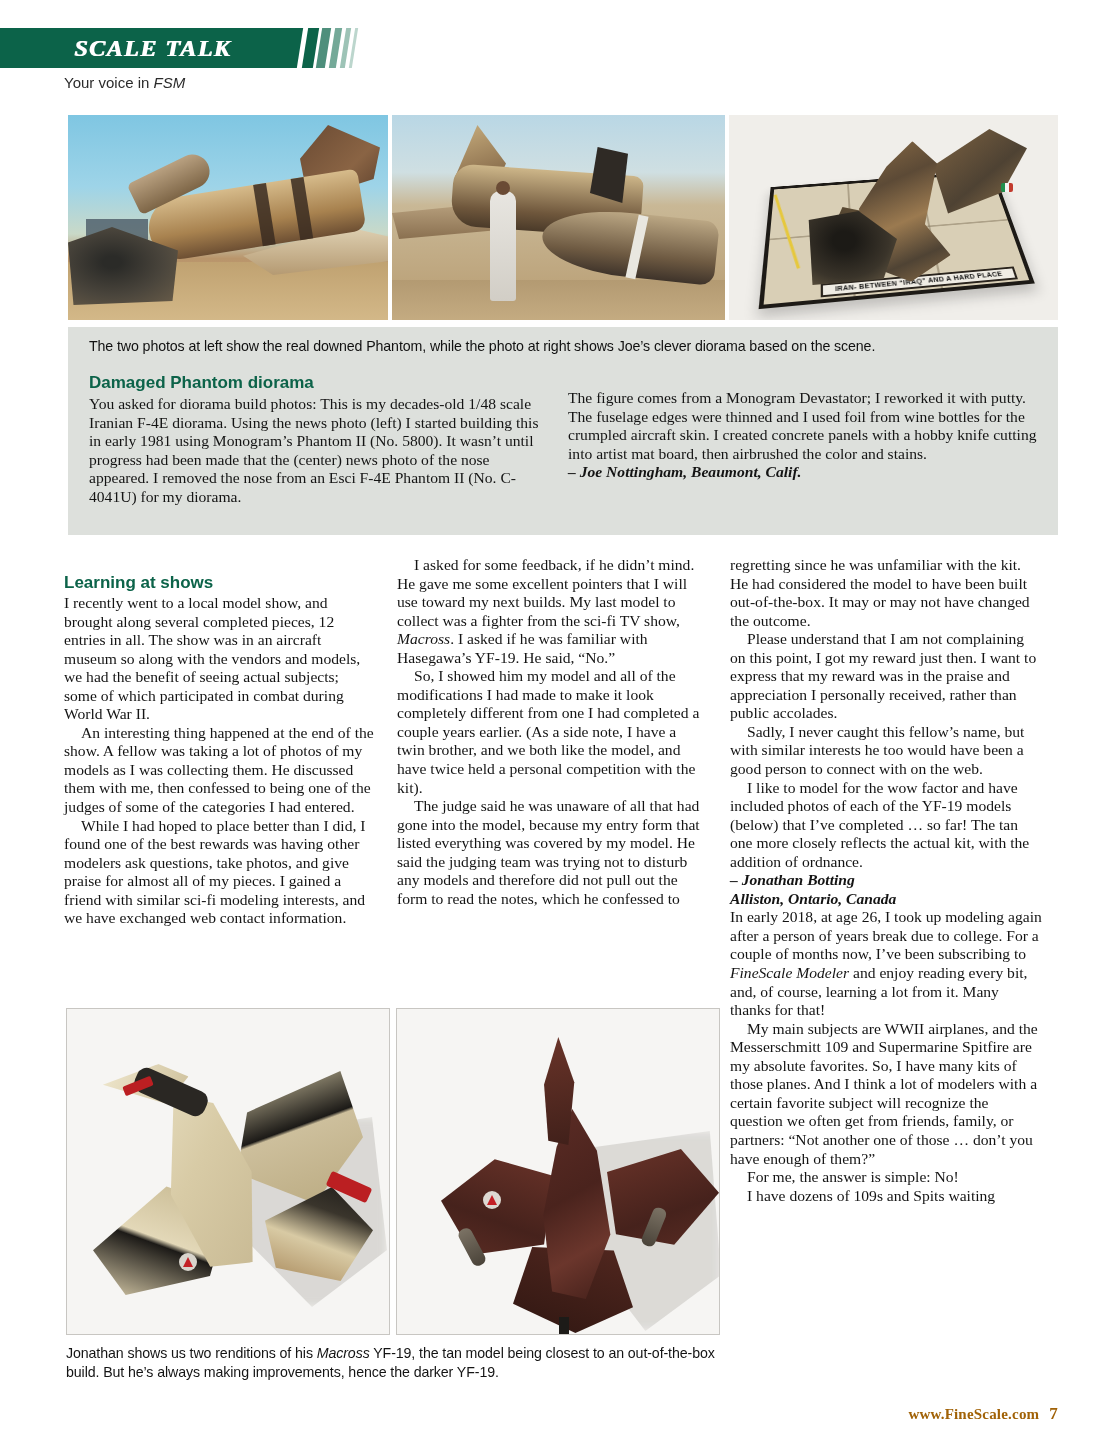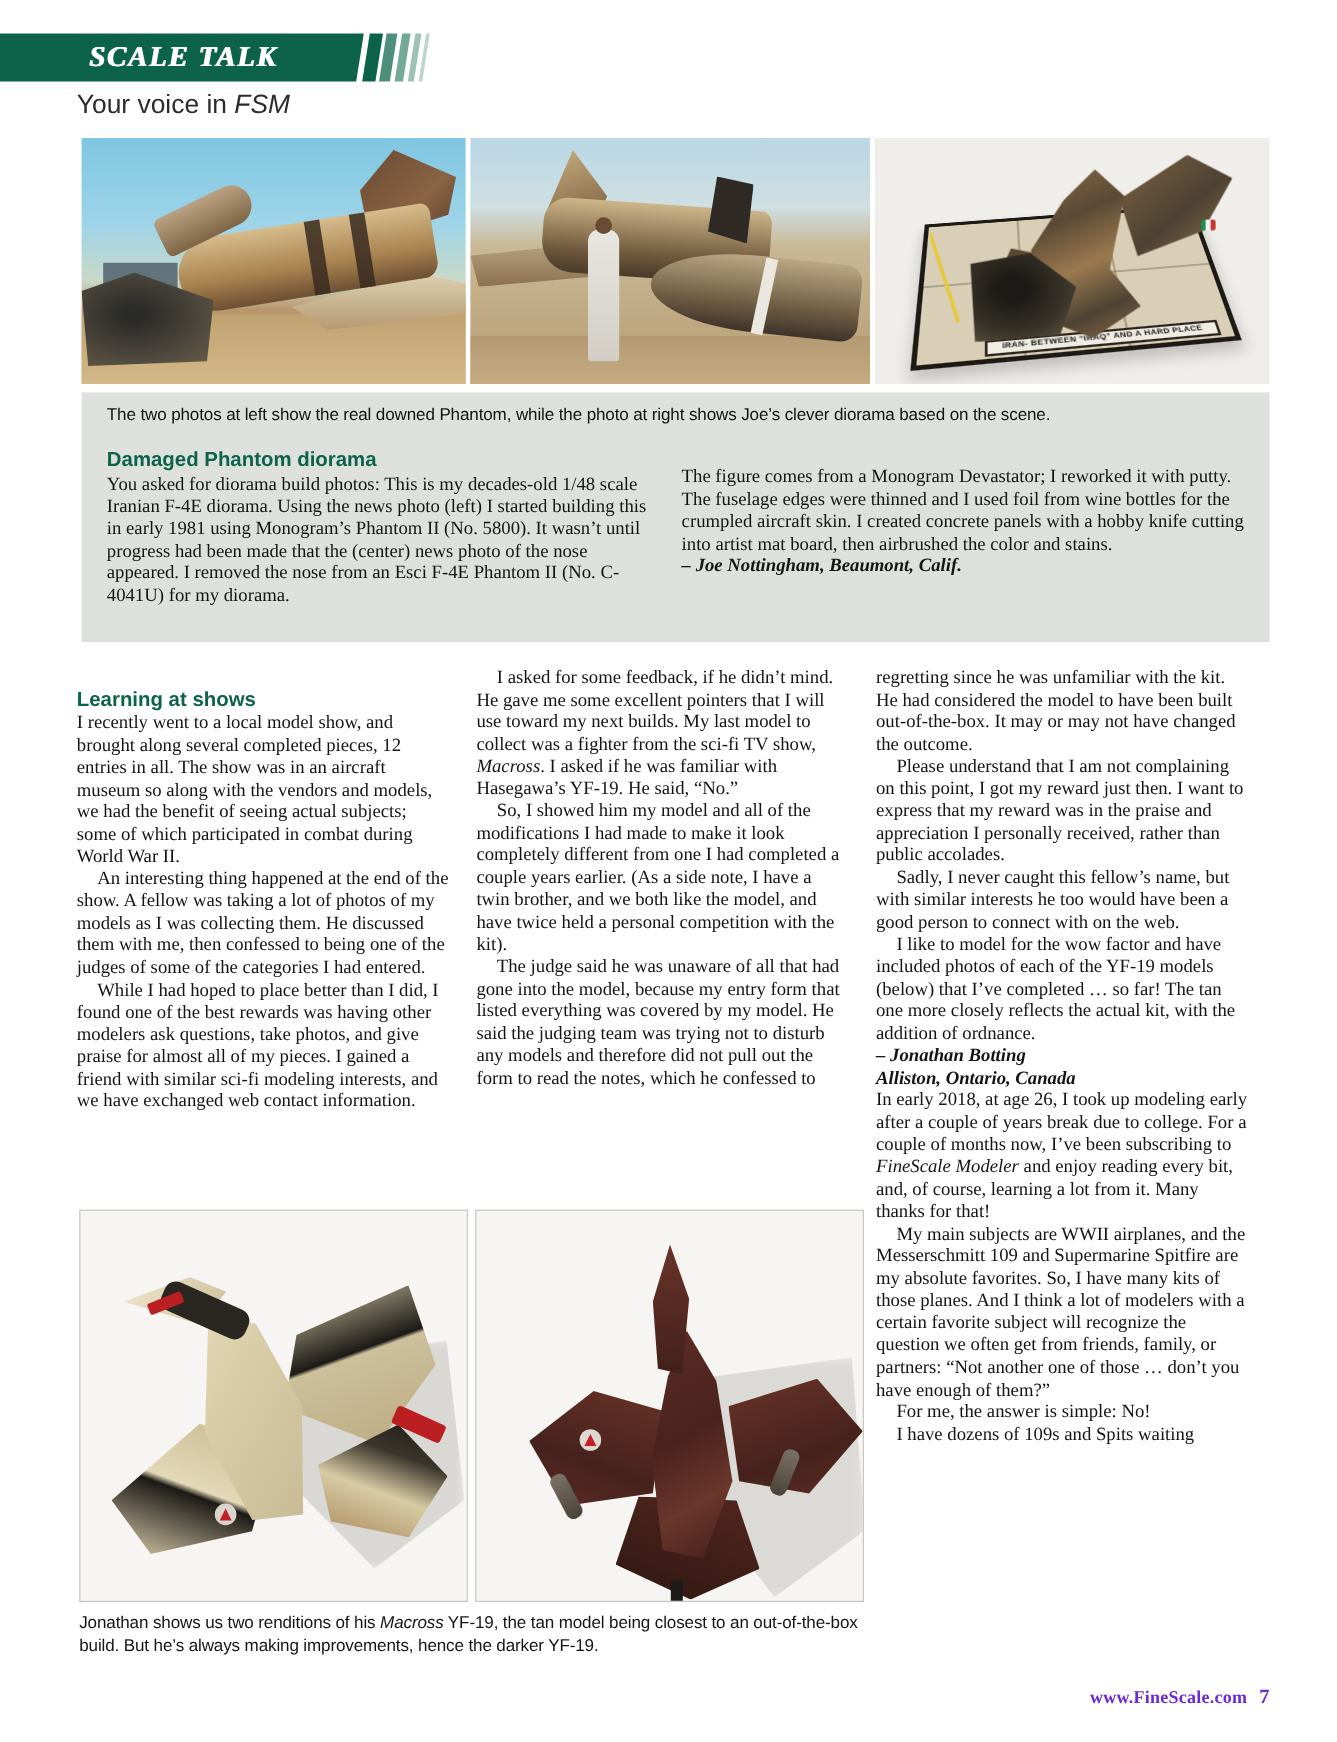--- a/index.html
+++ b/index.html
@@ -54,21 +54,21 @@
   .stripes i:nth-child(1){ left: 0px;  width: 11px; background: #0c6349; }
   .stripes i:nth-child(2){ left: 14px; width: 9px;  background: #4e8f7c; }
   .stripes i:nth-child(3){ left: 27px; width: 7px;  background: #74a998; }
   .stripes i:nth-child(4){ left: 38px; width: 5px;  background: #9dc3b6; }
   .stripes i:nth-child(5){ left: 47px; width: 3px;  background: #bcd6cd; }
 
   .subtitle {
     position: absolute;
     left: 64px; top: 74px;
     font-family: "Liberation Sans", sans-serif;
-    font-size: 22px;
+    font-size: 15px;
     color: #2b2b2b;
   }
   .subtitle em { font-style: italic; }
 
   
   .photo-strip {
     position: absolute;
     left: 68px; top: 115px;
     width: 990px; height: 205px;
     display: flex;
@@ -449,21 +449,21 @@
   }
   .bottom-caption em { font-style: italic; }
 
   
   .footer {
     position: absolute;
     right: 56px; bottom: 28px;
     font-family: "Liberation Serif", serif;
     font-weight: bold;
     font-size: 15px;
-    color: #6d28d9;
+    color: #a16207;
     letter-spacing: .2px;
   }
   .footer .pg { margin-left: 10px; font-size: 17px; }
 </style>
 </head>
 <body>
 
 <div class="masthead">
   <div class="masthead-bar"></div>
   <div class="masthead-title">SCALE TALK</div>
@@ -557,21 +557,21 @@
   </div>
 
   <div class="col col-3">
     <p>regretting since he was unfamiliar with the kit. He had considered the model to have been built out-of-the-box. It may or may not have changed the outcome.</p>
     <p class="indent">Please understand that I am not complaining on this point, I got my reward just then. I want to express that my reward was in the praise and appreciation I personally received, rather than public accolades.</p>
     <p class="indent">Sadly, I never caught this fellow’s name, but with similar interests he too would have been a good person to connect with on the web.</p>
     <p class="indent">I like to model for the wow factor and have included photos of each of the YF-19 models (below) that I’ve completed … so far!  The tan one more closely reflects the actual kit, with the addition of ordnance.</p>
     <p class="byline">– Jonathan Botting</p>
     <p class="byline">Alliston, Ontario, Canada</p>
 
-    <p><span>In early 2018, at age 26, I took up modeling early after a couple of years break due to college. For a couple of months now, I’ve been subscribing to </span><em>FineScale Modeler</em><span> and enjoy reading every bit, and, of course, learning a lot from it. Many thanks for that!</span></p>
+    <p><span>In early 2018, at age 26, I took up modeling again after a person of years break due to college. For a couple of months now, I’ve been subscribing to </span><em>FineScale Modeler</em><span> and enjoy reading every bit, and, of course, learning a lot from it. Many thanks for that!</span></p>
     <p class="indent">My main subjects are WWII airplanes, and the Messerschmitt 109 and Supermarine Spitfire are my absolute favorites. So, I have many kits of those planes. And I think a lot of modelers with a certain favorite subject will recognize the question we often get from friends, family, or partners: “Not another one of those … don’t you have enough of them?”</p>
     <p class="indent">For me, the answer is simple: No!</p>
     <p class="indent">I have dozens of 109s and Spits waiting</p>
   </div>
 
 </div>
 
 <div class="bottom-photos">
 
   <div class="bphoto">

